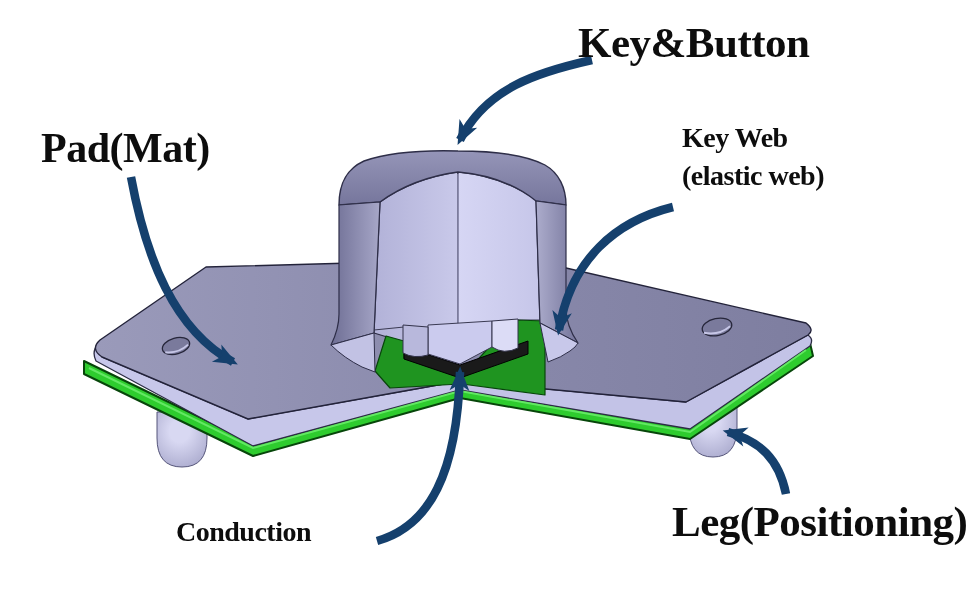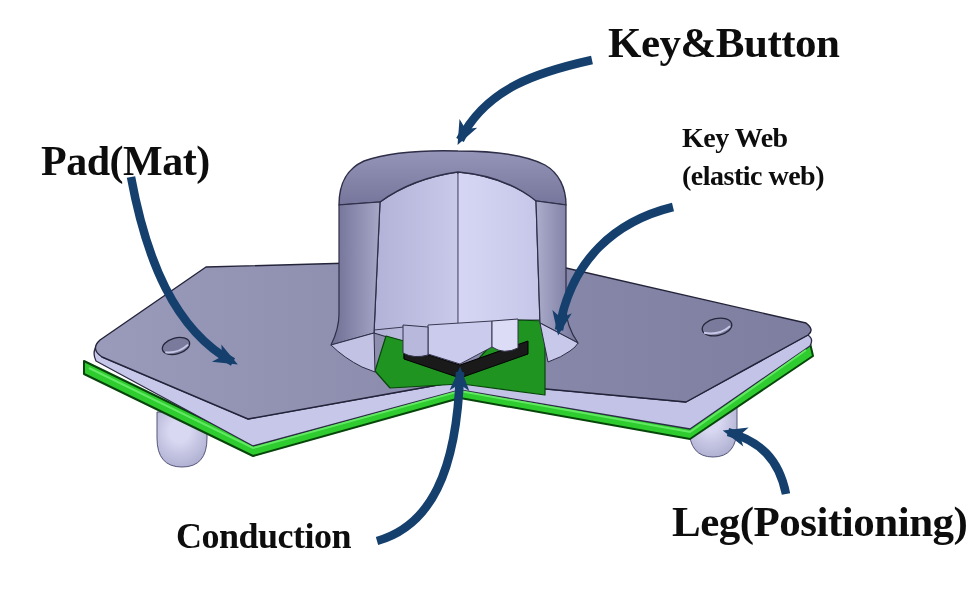--- a/index.html
+++ b/index.html
@@ -6,24 +6,24 @@
   .stage{
     position:relative;width:975px;height:591px;background:#fff;
     font-family:"Liberation Serif","DejaVu Serif",serif;overflow:hidden;
   }
   .stage svg{position:absolute;left:0;top:0;}
   .callout{
     position:absolute;color:#0d0d0d;font-weight:bold;white-space:nowrap;
     line-height:1.0;letter-spacing:-0.5px;
   }
   .callout .l2{display:block;margin-top:10px;}
-  .lbl-keybutton{left:608px;top:21px;font-size:43px;}
-  .lbl-padmat{left:41px;top:140px;font-size:42px;}
+  .lbl-keybutton{left:578px;top:21px;font-size:43px;}
+  .lbl-padmat{left:41px;top:127px;font-size:42px;}
   .lbl-keyweb{left:682px;top:124px;font-size:28px;}
-  .lbl-conduction{left:176px;top:518px;font-size:36px;}
+  .lbl-conduction{left:176px;top:518px;font-size:28px;}
   .lbl-leg{left:672px;top:500px;font-size:43px;}
 </style>
 </head>
 <body>
 
 <div class="stage">
 
   <svg width="975" height="591" viewBox="0 0 975 591">
     <defs>
       <linearGradient id="gPlate" x1="0" y1="0" x2="1" y2="0">

